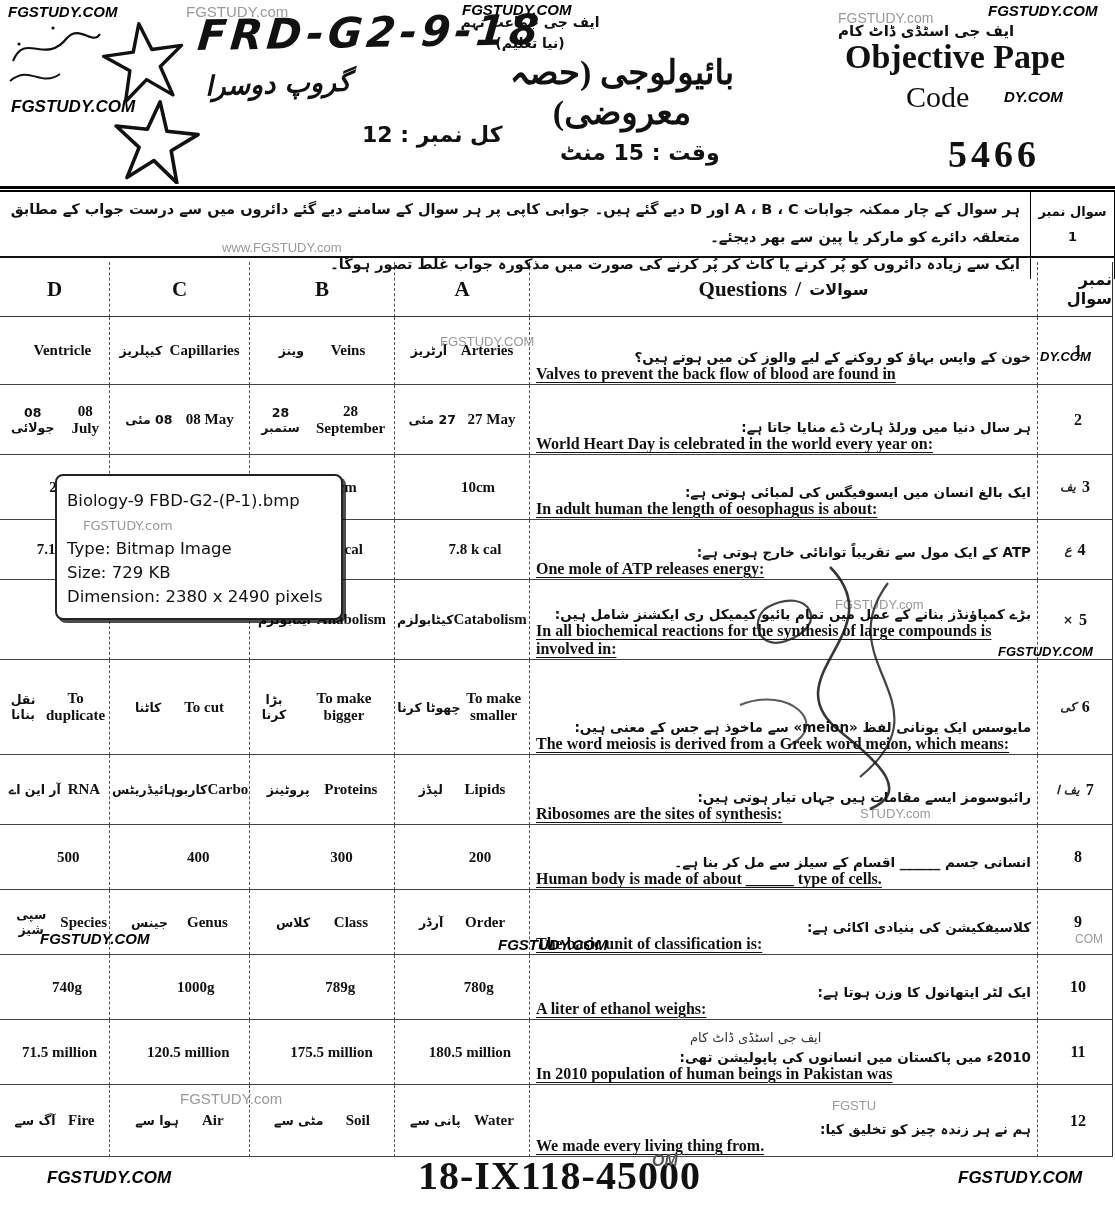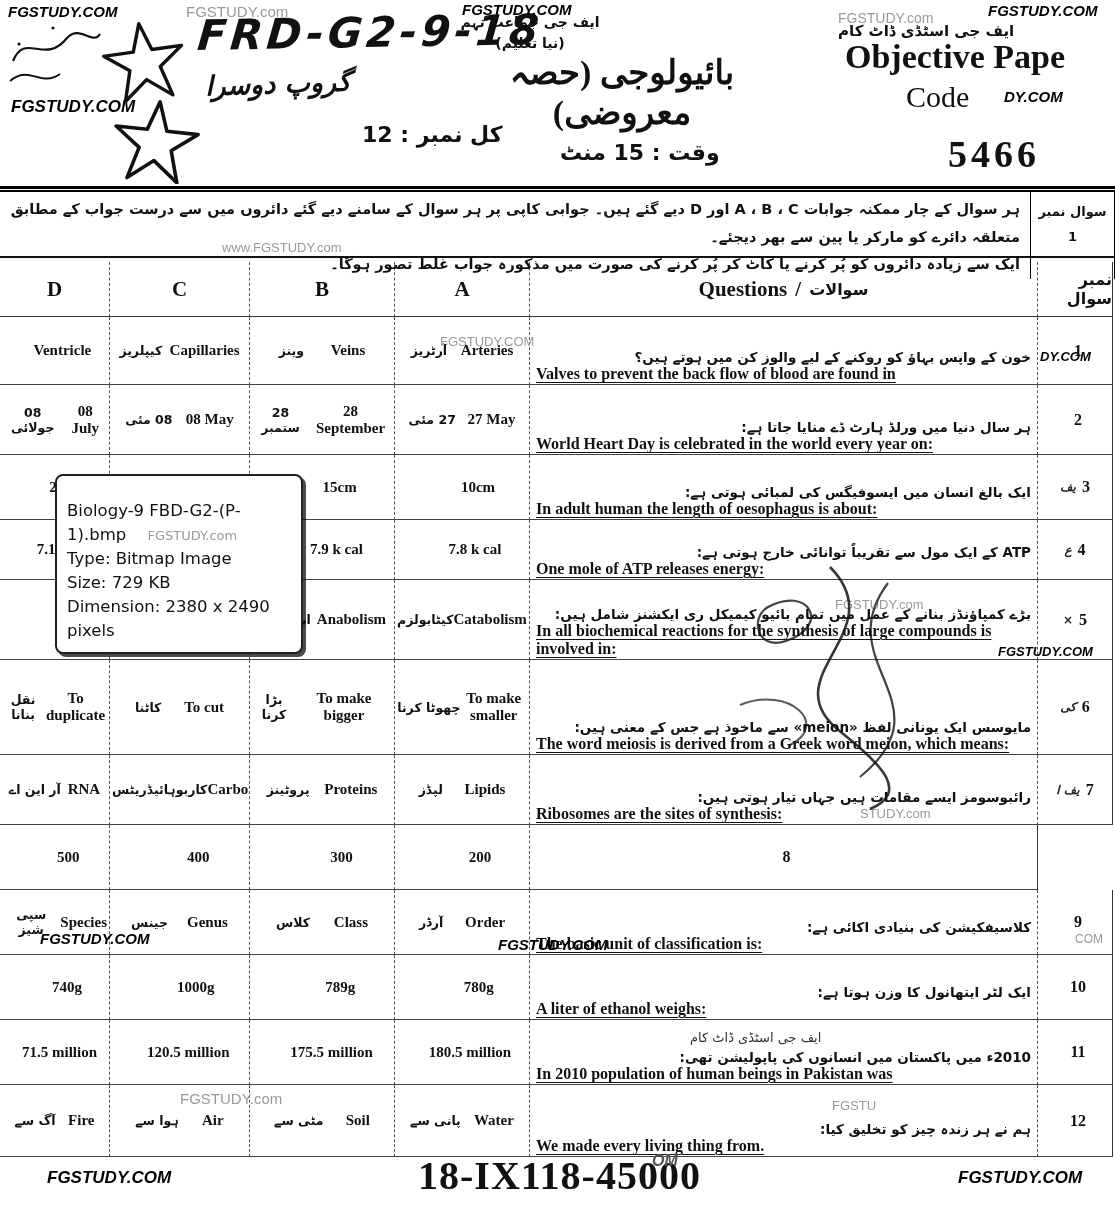--- a/index.html
+++ b/index.html
@@ -60,23 +60,23 @@
   .en{font-family:"Liberation Serif",serif;font-size:15px;font-weight:600;text-align:center;}
   .q{display:flex;flex-direction:column;justify-content:flex-end;padding:1px 6px;}
   .qur{font-family:"DejaVu Sans",sans-serif;font-size:13.5px;font-weight:bold;direction:rtl;text-align:right;}
   .qen{font-family:"Liberation Serif",serif;font-size:16px;font-weight:700;
        text-decoration:underline;text-underline-offset:3px;}
   .r6 .qen{max-width:480px;}
   .r6 .a-col .en{max-width:66px;}
   .no{display:flex;align-items:center;justify-content:center;gap:6px;font-size:16px;font-weight:bold;}
   .mark{font-family:"DejaVu Sans",sans-serif;font-size:12px;color:#222;font-style:italic;}
   
-  .tooltip{position:absolute;left:55px;top:474px;width:248px;background:#fff;
+  .tooltip{position:absolute;left:55px;top:474px;width:288px;background:#fff;
        border:2px solid #222;border-radius:8px;box-shadow:3px 3px 0 rgba(0,0,0,0.7);
-       z-index:10;padding:23px 10px 9px 10px;font-family:"DejaVu Sans",sans-serif;
+       z-index:10;padding:13px 10px 9px 10px;font-family:"DejaVu Sans",sans-serif;
        font-size:16.5px;color:#111;line-height:1.45;box-sizing:border-box;}
   .tt-wm{font-size:13px;color:#999;margin-left:16px;font-weight:normal;}
   
   .footer-code{position:absolute;left:418px;top:1152px;font-size:40px;font-weight:bold;
        font-family:"Liberation Serif",serif;letter-spacing:1px;z-index:3;}
 </style>
 </head>
 <body>
 
 <div class="page">
@@ -342,20 +342,24 @@
           <span class="en">400</span>
         </div>
       <div class="cell opt b-col">
           <span class="ur"></span>
           <span class="en">300</span>
         </div>
       <div class="cell opt a-col">
           <span class="ur"></span>
           <span class="en">200</span>
         </div>
+      <div class="cell q">
+          <div class="qur">انسانی جسم ______ اقسام کے سیلز سے مل کر بنا ہے۔</div>
+          <div class="qen">Human body is made of about ______ type of cells.</div>
+        </div>
       <div class="cell no">
           <span class="mark"></span>
           <span>8</span>
         </div>
     </div>
 
     <div class="trow r9">
       <div class="cell opt d-col">
           <span class="ur">سپی شیز</span>
           <span class="en">Species</span>

